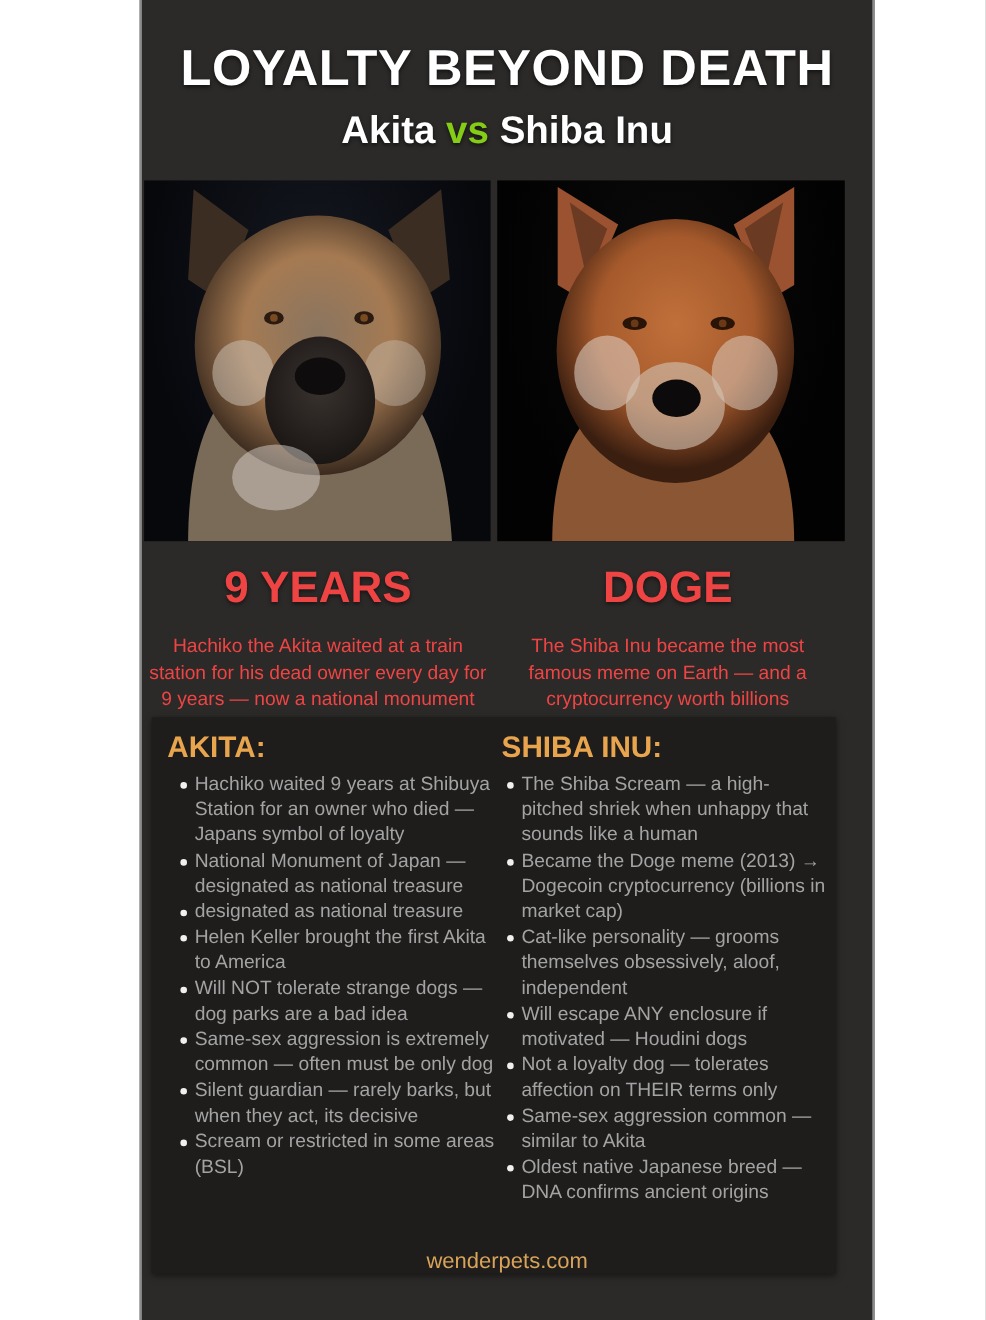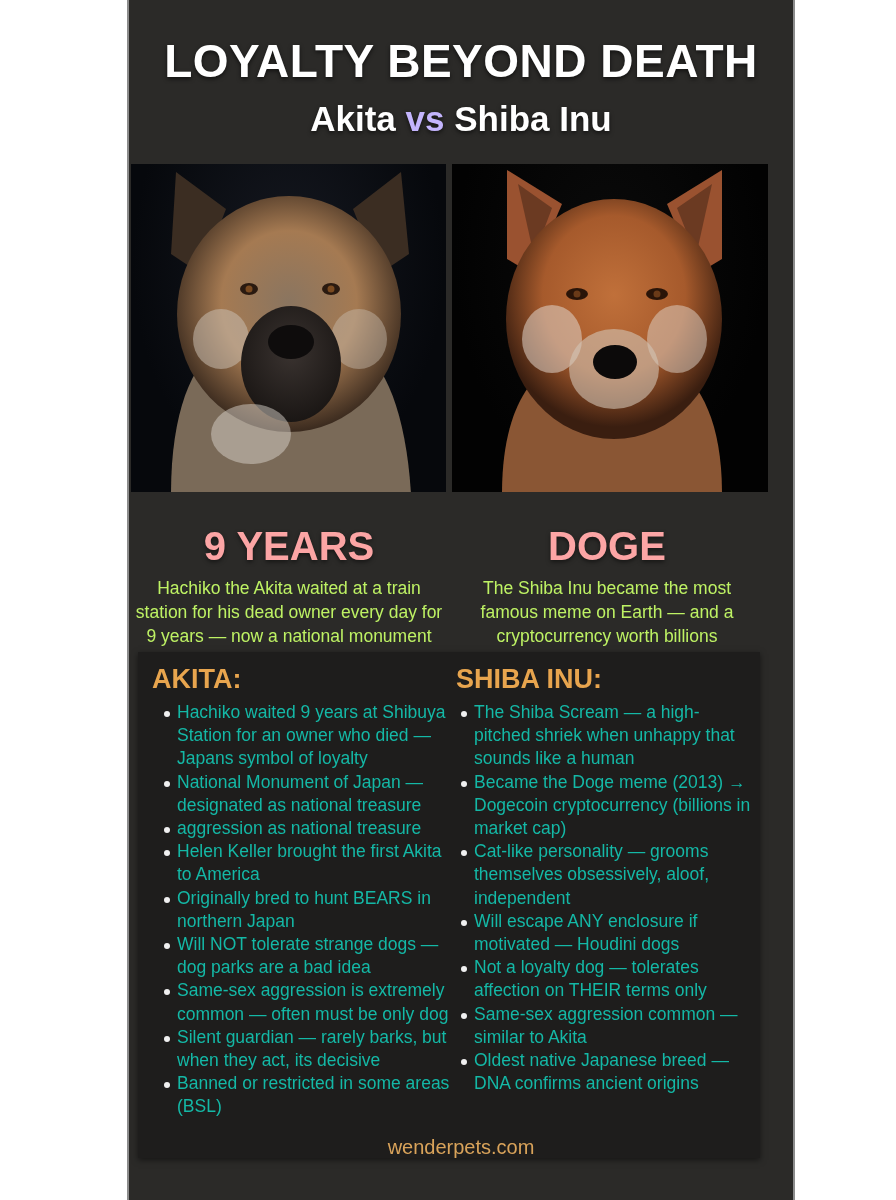--- a/index.html
+++ b/index.html
@@ -18,57 +18,57 @@
       position: absolute; left: 0; width: 100%; top: 38px;
       color: #ffffff; font-weight: bold; font-size: 46px; letter-spacing: 0.5px;
       line-height: 1; text-shadow: 0 2px 4px rgba(0,0,0,0.6);
     }
     .subtitle {
       position: absolute; left: 0; width: 100%; top: 101px;
       font-weight: bold; font-size: 35px; line-height: 1;
       text-shadow: 0 2px 4px rgba(0,0,0,0.6);
     }
     .subtitle .acc { color: #ffffff; }
-    .subtitle .vs { color: #c4b5fd; }
+    .subtitle .vs { color: #84cc16; }
 
     .photos { position: absolute; left: 2px; top: 164px; width: 637px; height: 328px; }
     .photo {
       position: absolute; top: 0; height: 328px; overflow: hidden;
       background: radial-gradient(ellipse at 50% 30%, #151820 0%, #06080c 70%);
     }
     .photo.left { left: 0; width: 315px; }
     .photo.right { left: 321px; width: 316px; background: radial-gradient(ellipse at 50% 30%, #0b0b0b 0%, #020202 70%); }
     .photo svg { width: 100%; height: 100%; display: block; }
 
     .stats { position: absolute; left: 0; top: 492px; width: 100%; height: 160px; }
     .stat { position: absolute; top: 0; width: 320px; text-align: center; }
     .stat.left { left: 0; }
     .stat.right { left: 318px; }
     .stat-head {
-      margin-top: 34px; color: #fca5a5; font-weight: bold; font-size: 40px; line-height: 1;
+      margin-top: 22px; color: #ef4444; font-weight: bold; font-size: 40px; line-height: 1;
       text-shadow: 0 2px 4px rgba(0,0,0,0.5);
     }
     .stat-desc {
-      margin: 10px auto 0; width: 310px; color: #bef264; font-size: 17.5px; line-height: 24px;
+      margin: 21px auto 0; width: 310px; color: #ef4444; font-size: 17.5px; line-height: 24px;
     }
 
     .card {
       position: absolute; left: 9px; top: 652px; width: 622px; height: 506px;
       background: #1e1d1c;
       box-shadow: 0 2px 6px rgba(0,0,0,0.5);
     }
     .col { position: absolute; top: 14px; }
     .col.left { left: 14px; width: 300px; }
     .col.right { left: 318px; width: 300px; }
     .col-head {
       color: #e8a54e; font-weight: bold; font-size: 27px; line-height: 1; margin-bottom: 8px;
     }
     .col ul { list-style: none; }
     .col li {
-      position: relative; padding-left: 25px; color: #14b8a6;
+      position: relative; padding-left: 25px; color: #a3a3a3;
       font-size: 17.5px; line-height: 23.2px;
     }
     .col.right li { padding-left: 18px; }
     .col li::before {
       content: ""; position: absolute; left: 12px; top: 10px; width: 6px; height: 6px;
       border-radius: 50%; background: #f0f0f0;
     }
     .col.right li::before { left: 5px; }
 
     .footer {
@@ -154,27 +154,26 @@
       <div class="stat-desc">The Shiba Inu became the most famous meme on Earth — and a cryptocurrency worth billions</div>
     </div>
   </div>
 
   <div class="card">
     <div class="col left">
       <div class="col-head">AKITA:</div>
       <ul>
         <li>Hachiko waited 9 years at Shibuya Station for an owner who died — Japans symbol of loyalty</li>
         <li>National Monument of Japan — designated as national treasure</li>
-        <li>aggression as national treasure</li>
+        <li>designated as national treasure</li>
         <li>Helen Keller brought the first Akita to America</li>
-        <li>Originally bred to hunt BEARS in northern Japan</li>
         <li>Will NOT tolerate strange dogs — dog parks are a bad idea</li>
         <li>Same-sex aggression is extremely common — often must be only dog</li>
         <li>Silent guardian — rarely barks, but when they act, its decisive</li>
-        <li>Banned or restricted in some areas (BSL)</li>
+        <li>Scream or restricted in some areas (BSL)</li>
       </ul>
     </div>
     <div class="col right">
       <div class="col-head">SHIBA INU:</div>
       <ul>
         <li>The Shiba Scream — a high-pitched shriek when unhappy that sounds like a human</li>
         <li>Became the Doge meme (2013) → Dogecoin cryptocurrency (billions in market cap)</li>
         <li>Cat-like personality — grooms themselves obsessively, aloof, independent</li>
         <li>Will escape ANY enclosure if motivated — Houdini dogs</li>
         <li>Not a loyalty dog — tolerates affection on THEIR terms only</li>

